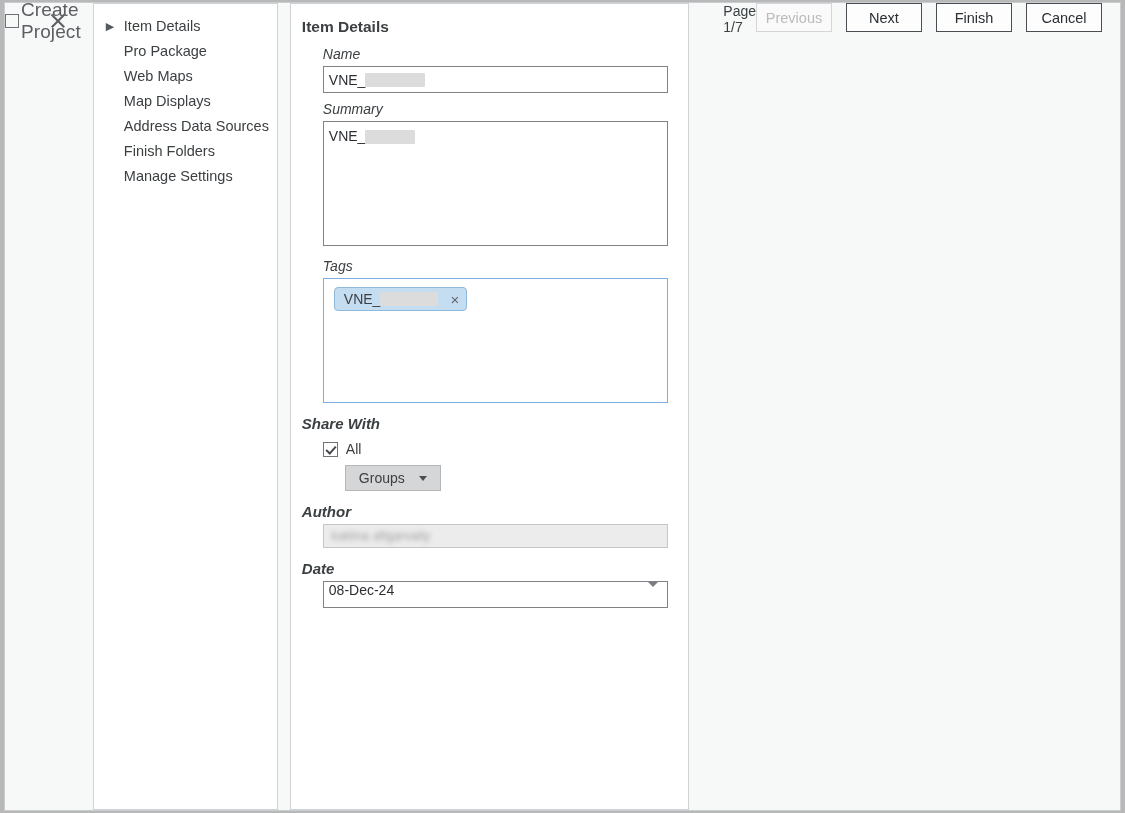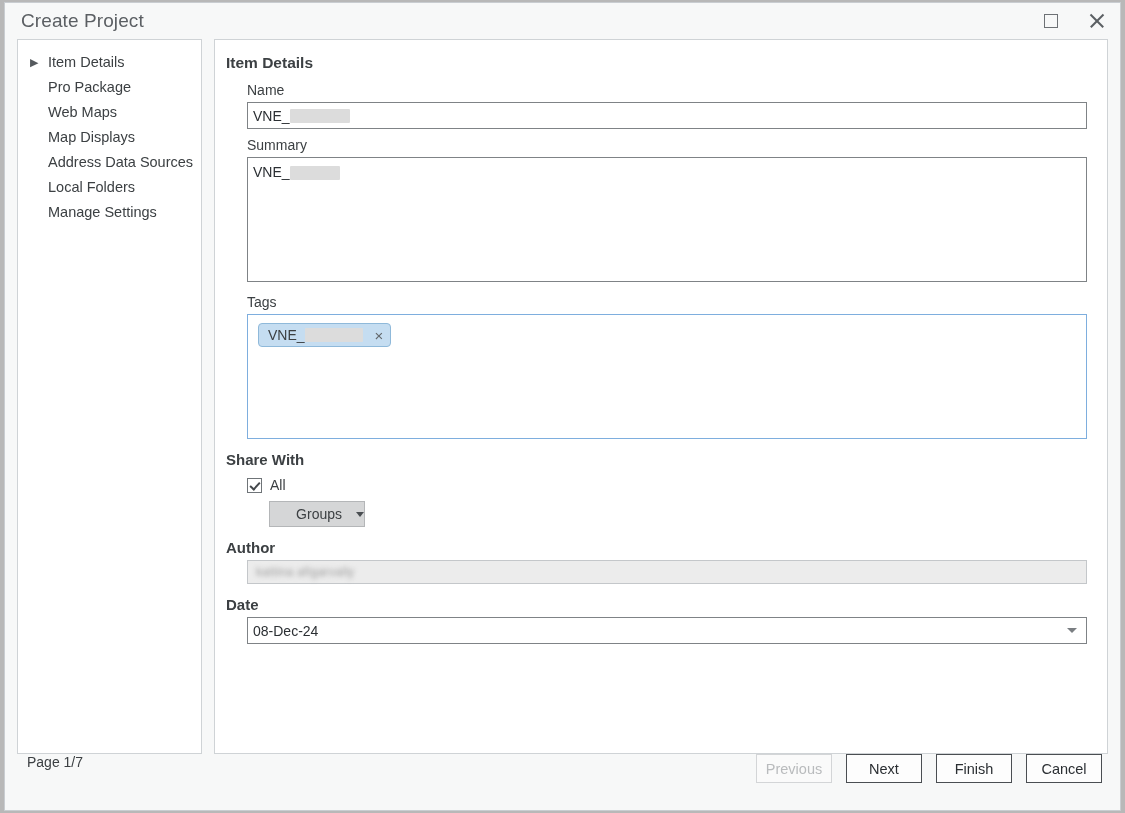--- a/index.html
+++ b/index.html
@@ -17,21 +17,20 @@
   .dialog {
     position: absolute;
     left: 4px;
     top: 2px;
     width: 1117px;
     height: 809px;
     background: #f7f8f8;
     border: 1px solid #c9cdd1;
     box-sizing: border-box;
     display: flex;
-    flex-direction: column;
   }
 
   
   .titlebar {
     height: 36px;
     flex: 0 0 36px;
     display: flex;
     align-items: center;
     background: #f7f8f8;
     position: relative;
@@ -125,20 +124,21 @@
   .section-head {
     font-size: 15.5px;
     font-weight: bold;
     color: #3c4043;
     margin: 0 0 10px 1px;
   }
   .field-label {
     font-size: 14px;
     color: #3c4043;
     margin: 0 0 4px 22px;
+    font-style: italic;
   }
   .field-label.strong {
     font-weight: bold;
     font-size: 15px;
     margin-left: 1px;
   }
 
   .txtbox {
     margin-left: 22px;
     margin-right: 4px;
@@ -231,21 +231,21 @@
   .groups-btn {
     margin-left: 44px;
     margin-top: 3px;
     width: 96px;
     height: 26px;
     background: #d5d6d7;
     border: 1px solid #b4b6b8;
     box-sizing: border-box;
     display: flex;
     align-items: center;
-    justify-content: flex-end;
+    justify-content: center;
     gap: 14px;
     font-size: 14px;
     color: #3c4043;
   }
   .caret {
     width: 0; height: 0;
     border-left: 4.5px solid transparent;
     border-right: 4.5px solid transparent;
     border-top: 5px solid #4a4e52;
   }
@@ -270,21 +270,20 @@
   }
 
   .combo {
     margin-left: 22px;
     margin-right: 4px;
     height: 27px;
     background: #fff;
     border: 1px solid #7f8386;
     box-sizing: border-box;
     display: flex;
-    align-items: center;
     padding-left: 5px;
     font-size: 14px;
     color: #2b2f33;
     position: relative;
   }
   .combo .caret2 {
     position: absolute;
     right: 9px;
     width: 0; height: 0;
     border-left: 5px solid transparent;
@@ -366,21 +365,21 @@
       <div class="nav-item">
         <span class="nav-arrow empty">▶</span>
         <span class="nav-label">Map Displays</span>
       </div>
       <div class="nav-item">
         <span class="nav-arrow empty">▶</span>
         <span class="nav-label">Address Data Sources</span>
       </div>
       <div class="nav-item">
         <span class="nav-arrow empty">▶</span>
-        <span class="nav-label">Local Folders</span>
+        <span class="nav-label">Finish Folders</span>
       </div>
       <div class="nav-item">
         <span class="nav-arrow empty">▶</span>
         <span class="nav-label">Manage Settings</span>
       </div>
     </div>
 
     <div class="content">
 
       <div class="section-head">Item Details</div>

